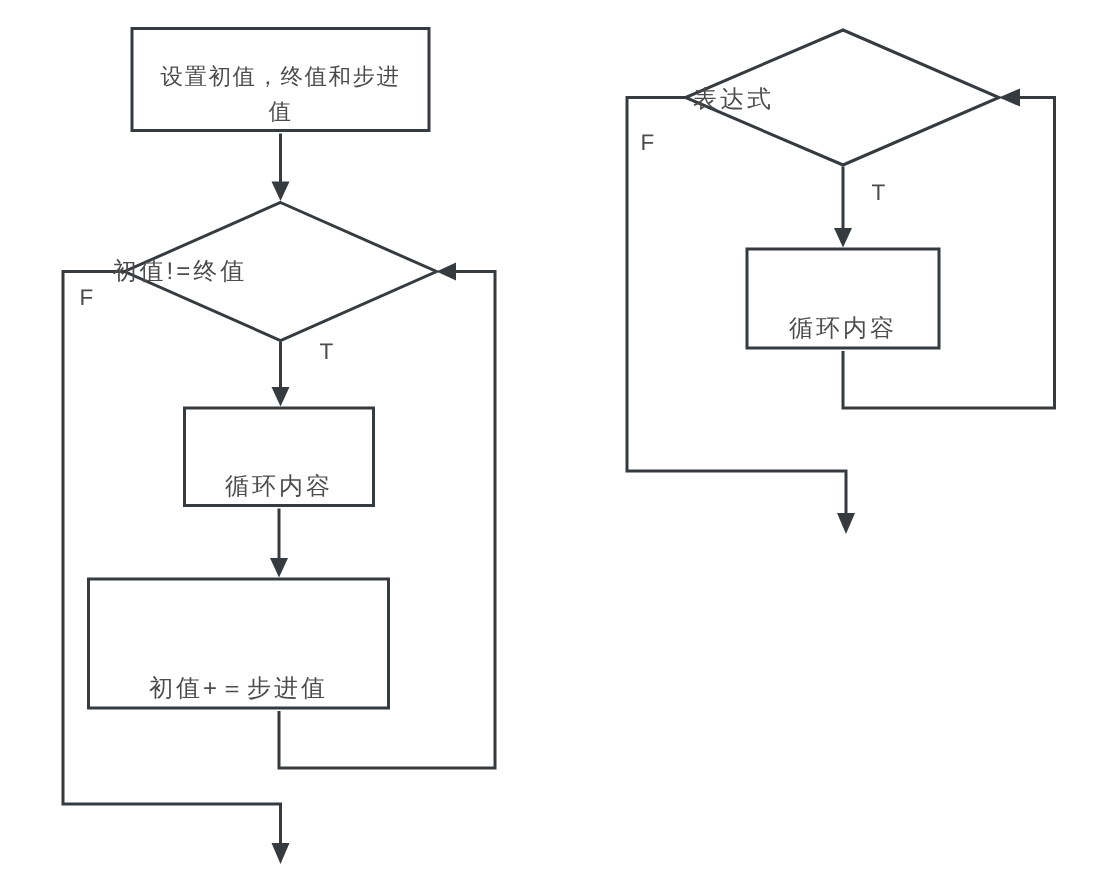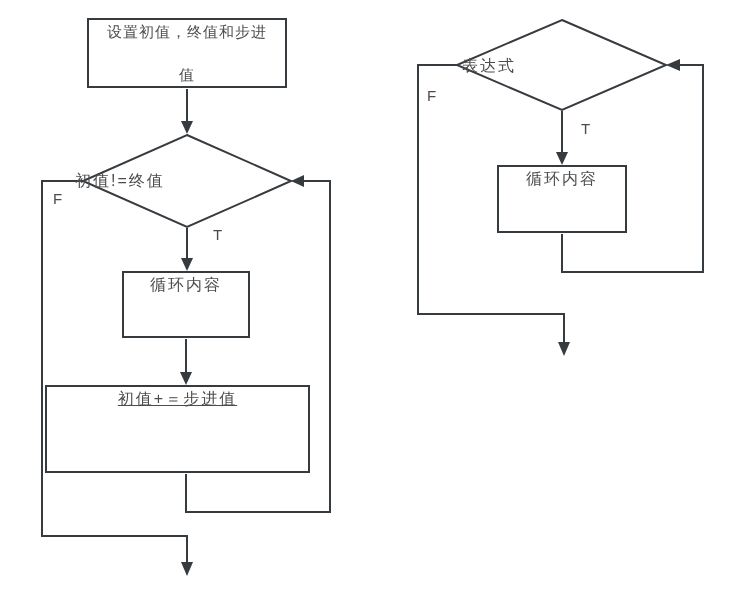--- a/index.html
+++ b/index.html
@@ -21,21 +21,21 @@
   .hd { fill: var(--ink, #363b40); stroke: none; }
   .dm { fill: #ffffff; stroke: var(--ink, #363b40); stroke-width: 2; }
   .box {
     position: absolute;
     box-sizing: border-box;
     border: 2px solid var(--ink, #363b40);
     background: #ffffff;
     display: flex;
     flex-direction: column;
     align-items: center;
-    justify-content: space-between;
+    justify-content: flex-end;
     text-align: center;
     color: var(--text, #4c4c4c);
     font-size: 16px;
     letter-spacing: 2px;
     line-height: 23px;
   }
   .box.small-text { font-size: 15px; letter-spacing: 1px; }
   .dlabel {
     position: absolute;
     width: 200px;
@@ -94,21 +94,21 @@
   <div class="dlabel" style="left:75px; top:171px;">初值!=终值</div>
 
   <div class="branch" style="left:53px; top:190px;">F</div>
 
   <div class="branch" style="left:213px; top:226px;">T</div>
 
   <div class="box" style="left:122px; top:271px; width:128px; height:67px;">
     <div>循环内容</div>
   </div>
 
-  <div class="box" style="left:45px; top:385px; width:265px; height:88px;text-decoration:underline;">
+  <div class="box" style="left:58px; top:385px; width:202px; height:88px;">
     <div>初值+＝步进值</div>
   </div>
 
   <div class="dlabel" style="left:462px; top:56px;">表达式</div>
 
   <div class="branch" style="left:427px; top:87px;">F</div>
 
   <div class="branch" style="left:581px; top:120px;">T</div>
 
   <div class="box" style="left:497px; top:165px; width:130px; height:68px;">

